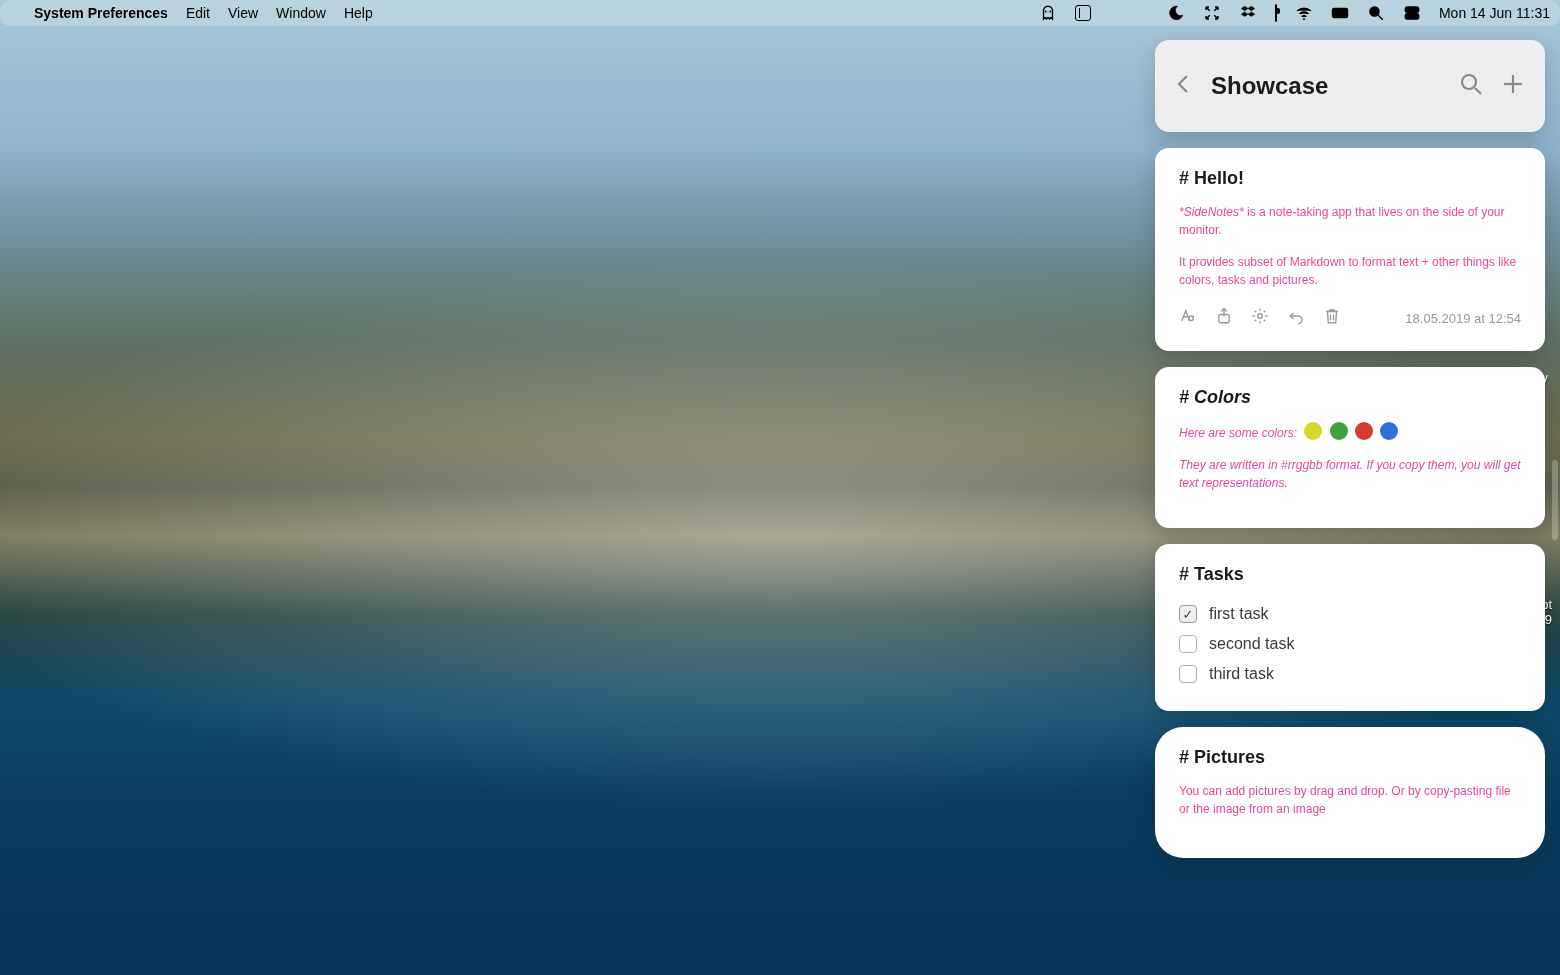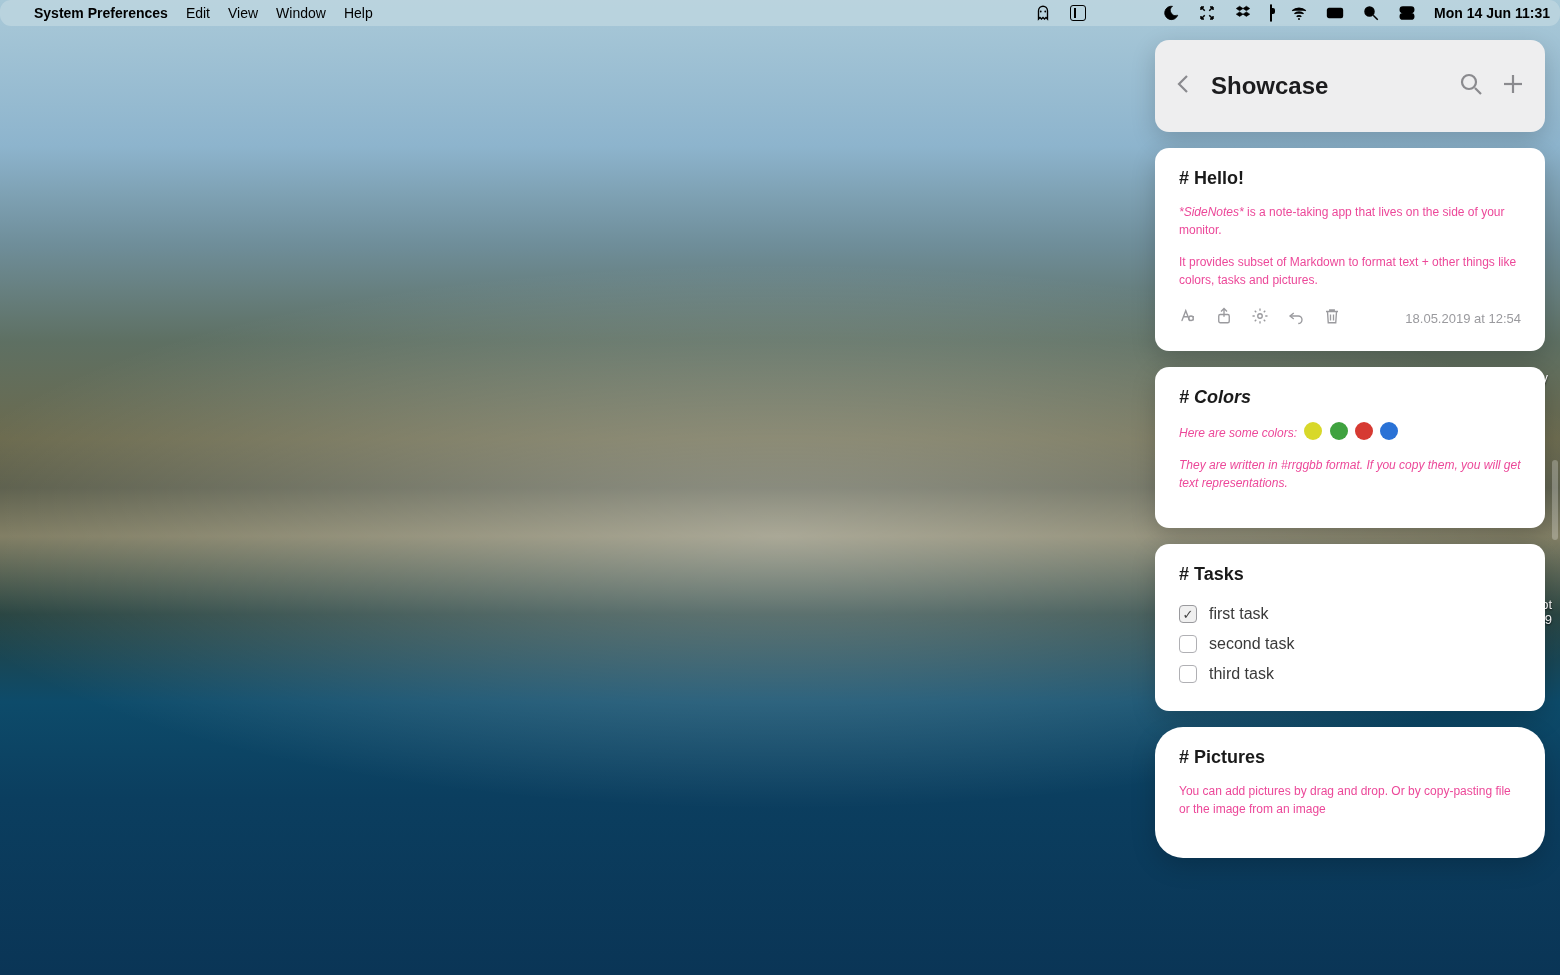--- a/index.html
+++ b/index.html
@@ -21,21 +21,21 @@
     position: absolute; top: 0; left: 0; right: 0; height: 26px;
     display: flex; align-items: center; padding: 0 10px;
     font-size: 14px; color: #000;
     background: rgba(190, 214, 224, 0.8);
     border-radius: 11px;
   }
   .menubar .left { display: flex; align-items: center; gap: 18px; }
   .menubar .right { margin-left: auto; display: flex; align-items: center; gap: 18px; }
   .menubar .apple { font-size: 16px; line-height: 1; margin-right: 6px; }
   .menubar .appname { font-weight: 600; }
-  .menubar .clock { font-weight: 700; }
+  .menubar .clock { font-weight: 400; }
   .menubar svg { display: block; }
   .mb-icon { width: 18px; height: 18px; fill: #000; stroke: #000; }
 
   
   .battery { width: 26px; height: 14px; border: 1.5px solid #000; border-radius: 3px; position: relative; }
   .battery::after { content:""; position:absolute; right:-4px; top:3px; width:3px; height:6px; background:#000; border-radius:0 2px 2px 0;}
   .battery .fill { position:absolute; left:1px; top:1px; bottom:1px; width:60%; background:#000; border-radius:1px;}
 
   
   .sq-icon { width:16px; height:16px; border:1.5px solid #000; border-radius:3px; position:relative; }

